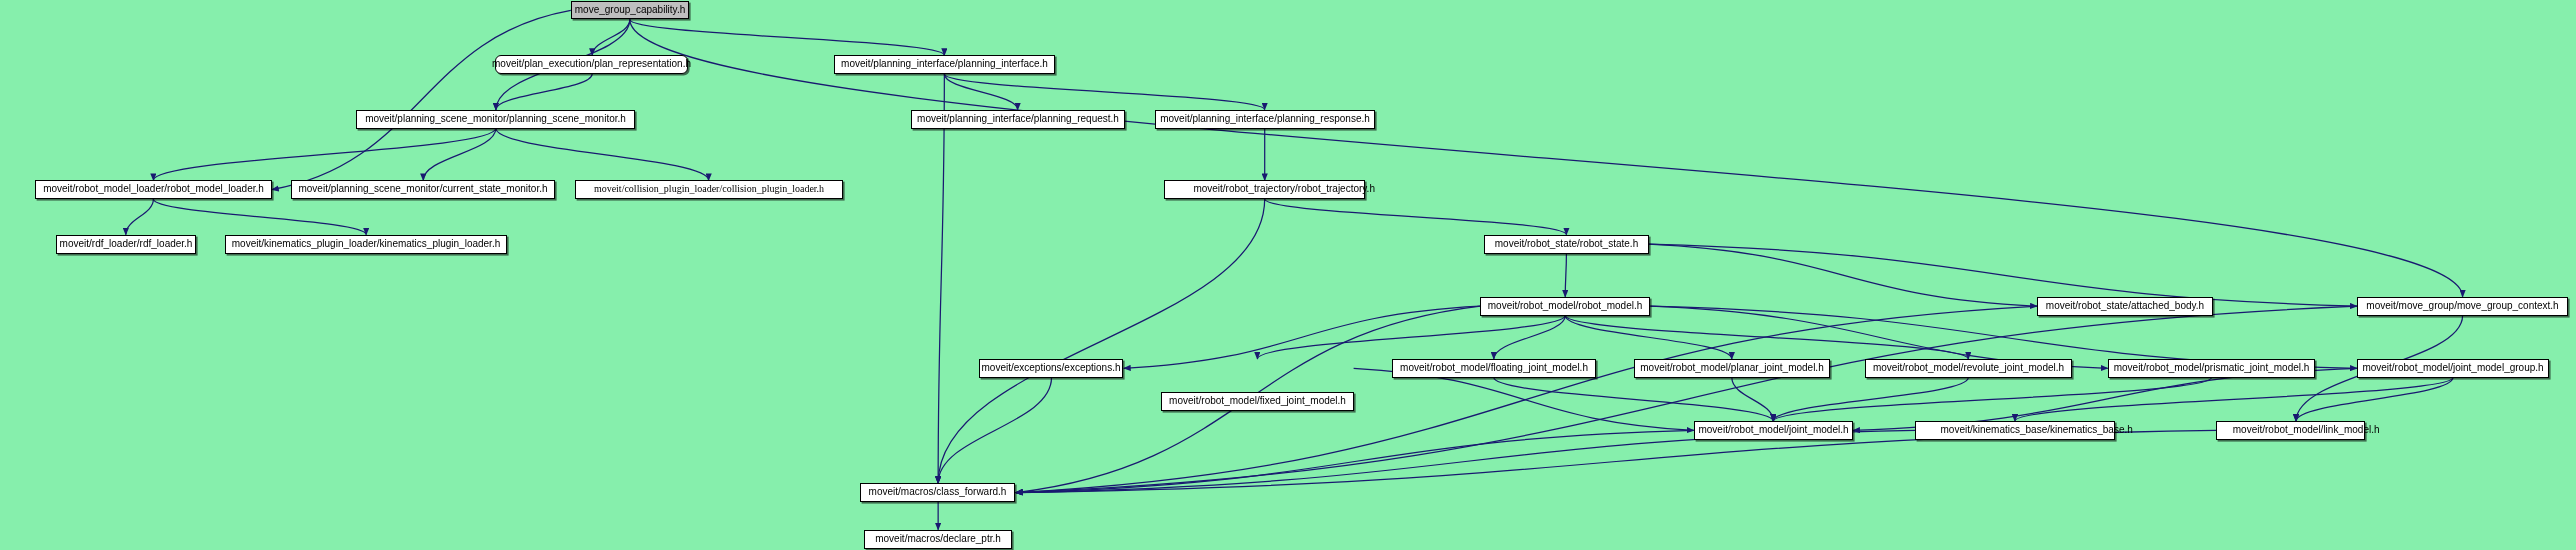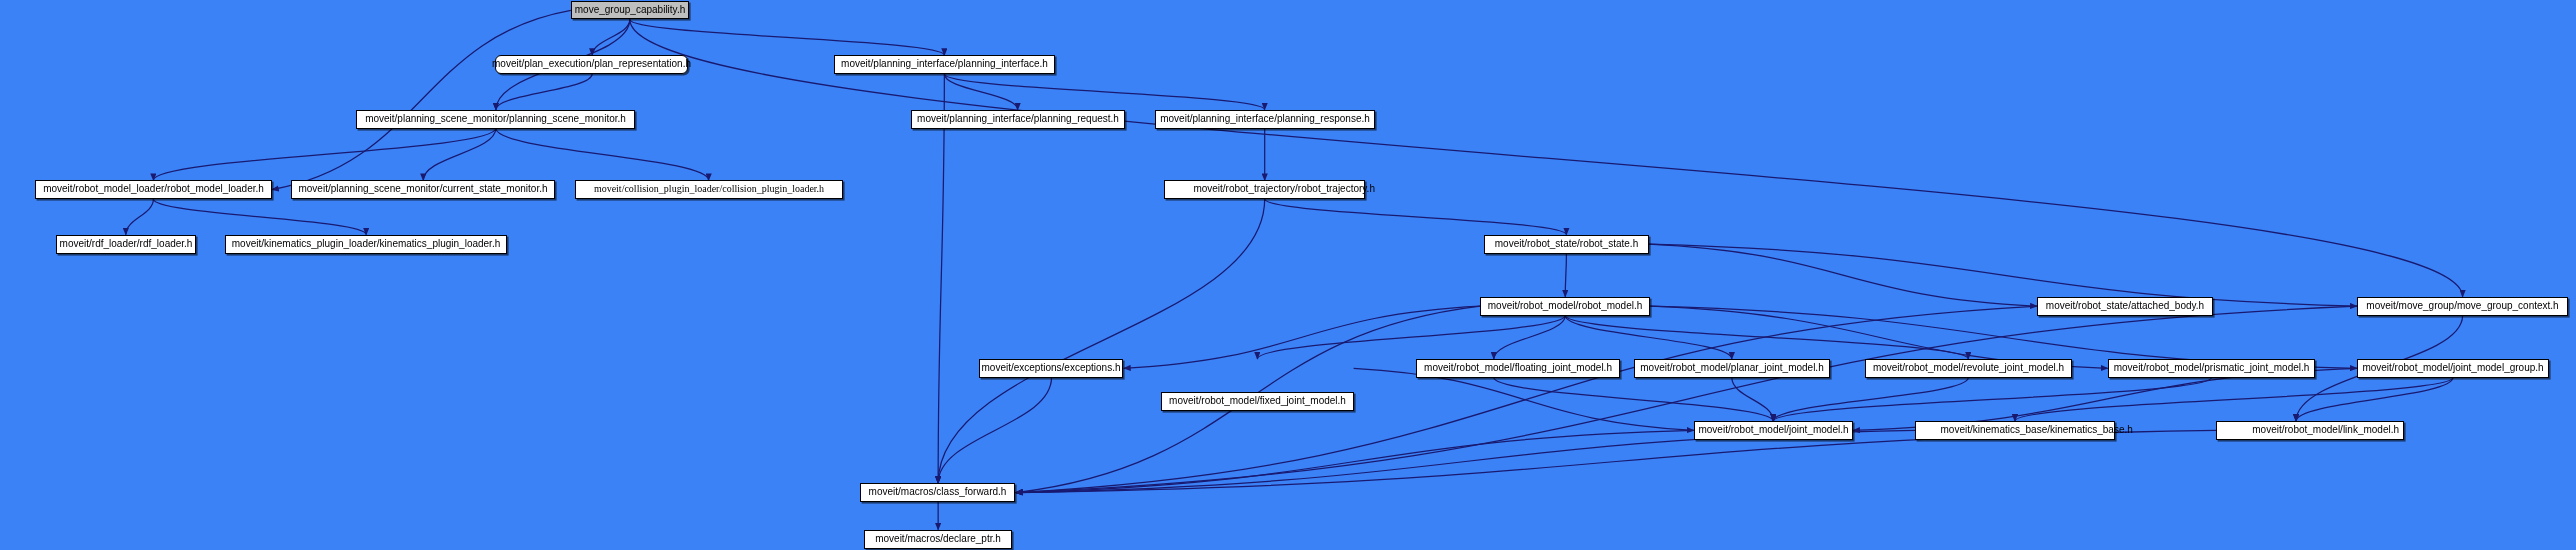--- a/index.html
+++ b/index.html
@@ -4,21 +4,21 @@
 <style>
   html, body {
     margin: 0;
     padding: 0;
     background: #ffffff;
   }
   #canvas {
     position: relative;
     width: 2576px;
     height: 551px;
-    background: #3b82f6;
+    background: #86efac;
     font-family: "Liberation Sans", sans-serif;
     overflow: hidden;
   }
   #edges {
     position: absolute;
     left: 0;
     top: 0;
     width: 2576px;
     height: 551px;
   }
@@ -112,25 +112,25 @@
       <div class="node" style="left: 575px; top: 180px; width: 268px; font-family: Liberation Serif, serif;">moveit/collision_plugin_loader/collision_plugin_loader.h</div>
       <div class="node" style="left: 1164px; top: 180px; width: 201px; padding-left: 44px;">moveit/robot_trajectory/robot_trajectory.h</div>
       <div class="node" style="left: 56px; top: 235px; width: 140px;">moveit/rdf_loader/rdf_loader.h</div>
       <div class="node" style="left: 225px; top: 235px; width: 282px;">moveit/kinematics_plugin_loader/kinematics_plugin_loader.h</div>
       <div class="node" style="left: 1484px; top: 235px; width: 165px;">moveit/robot_state/robot_state.h</div>
       <div class="node" style="left: 1480px; top: 297px; width: 170px;">moveit/robot_model/robot_model.h</div>
       <div class="node" style="left: 2037px; top: 297px; width: 176px;">moveit/robot_state/attached_body.h</div>
       <div class="node" style="left: 2357px; top: 297px; width: 211px;">moveit/move_group/move_group_context.h</div>
       <div class="node" style="left: 979px; top: 359px; width: 144px;">moveit/exceptions/exceptions.h</div>
       <div class="node" style="left: 1161px; top: 359px; width: 193px; margin-top: 33px;">moveit/robot_model/fixed_joint_model.h</div>
-      <div class="node" style="left: 1392px; top: 359px; width: 204px; margin-left: 24px;">moveit/robot_model/floating_joint_model.h</div>
+      <div class="node" style="left: 1392px; top: 359px; width: 204px;">moveit/robot_model/floating_joint_model.h</div>
       <div class="node" style="left: 1634px; top: 359px; width: 196px;">moveit/robot_model/planar_joint_model.h</div>
       <div class="node" style="left: 1865px; top: 359px; width: 207px;">moveit/robot_model/revolute_joint_model.h</div>
       <div class="node" style="left: 2108px; top: 359px; width: 207px;">moveit/robot_model/prismatic_joint_model.h</div>
       <div class="node" style="left: 2357px; top: 359px; width: 192px;">moveit/robot_model/joint_model_group.h</div>
       <div class="node" style="left: 1694px; top: 421px; width: 159px;">moveit/robot_model/joint_model.h</div>
       <div class="node" style="left: 1915px; top: 421px; width: 200px; padding-left: 48px;">moveit/kinematics_base/kinematics_base.h</div>
-      <div class="node" style="left: 2216px; top: 421px; width: 188px; padding-left: 36px;">moveit/robot_model/link_model.h</div>
+      <div class="node" style="left: 2216px; top: 421px; width: 149px; padding-left: 36px;">moveit/robot_model/link_model.h</div>
       <div class="node" style="left: 860px; top: 483px; width: 155px;">moveit/macros/class_forward.h</div>
       <div class="node" style="left: 864px; top: 530px; width: 148px;">moveit/macros/declare_ptr.h</div>
     </div>
 </div>
 
 
 </body></html>

